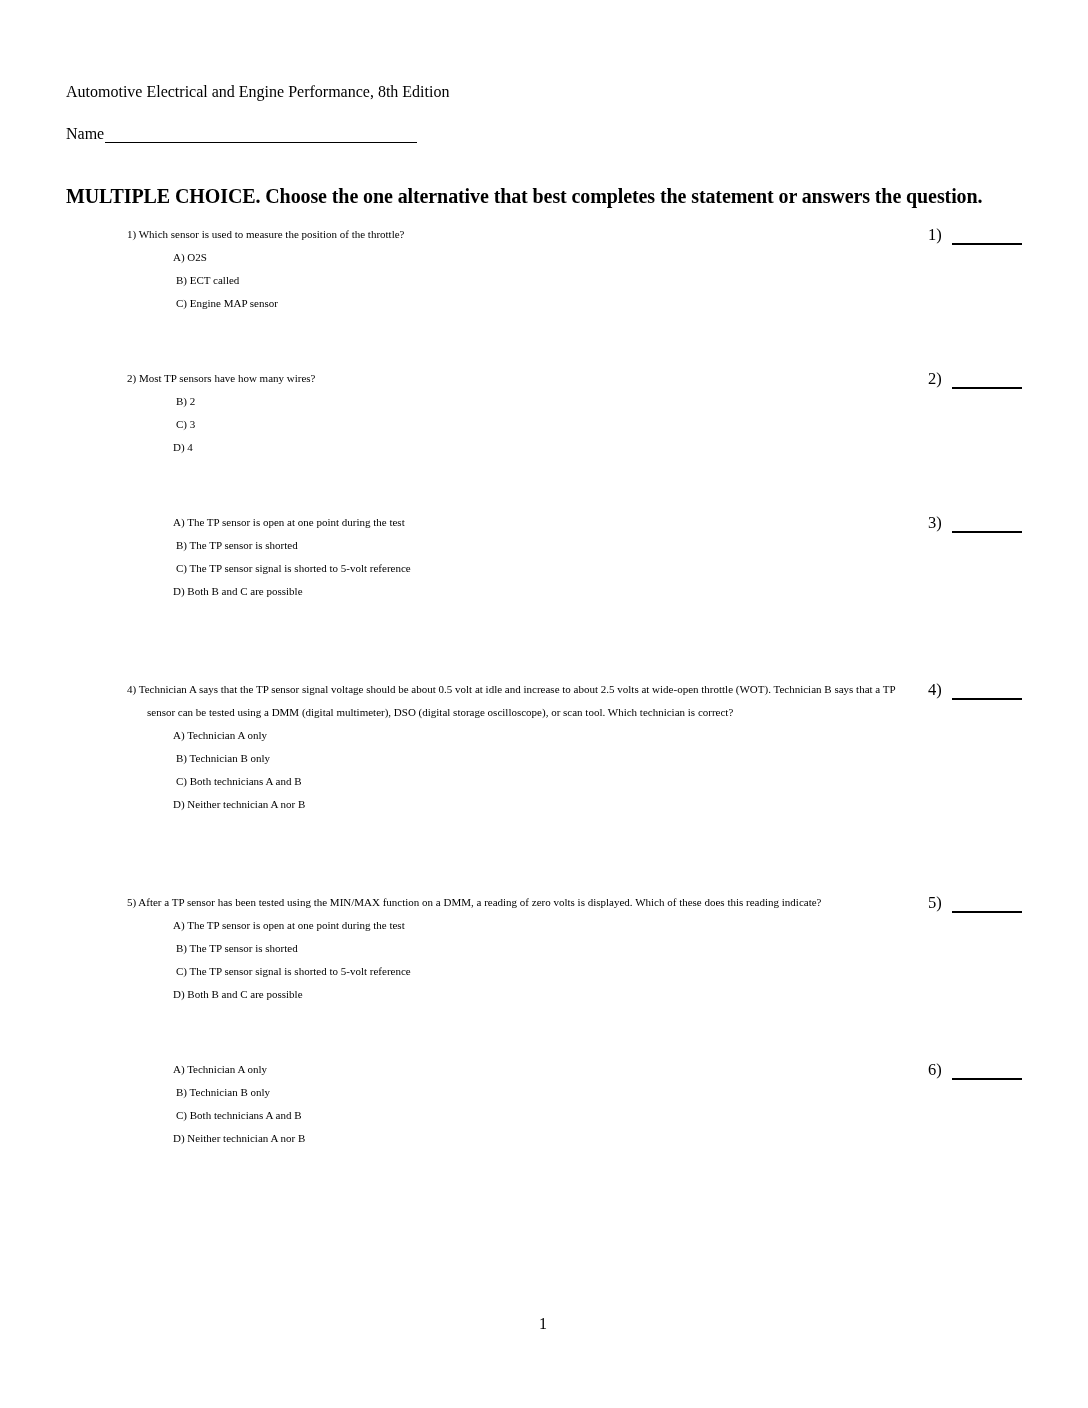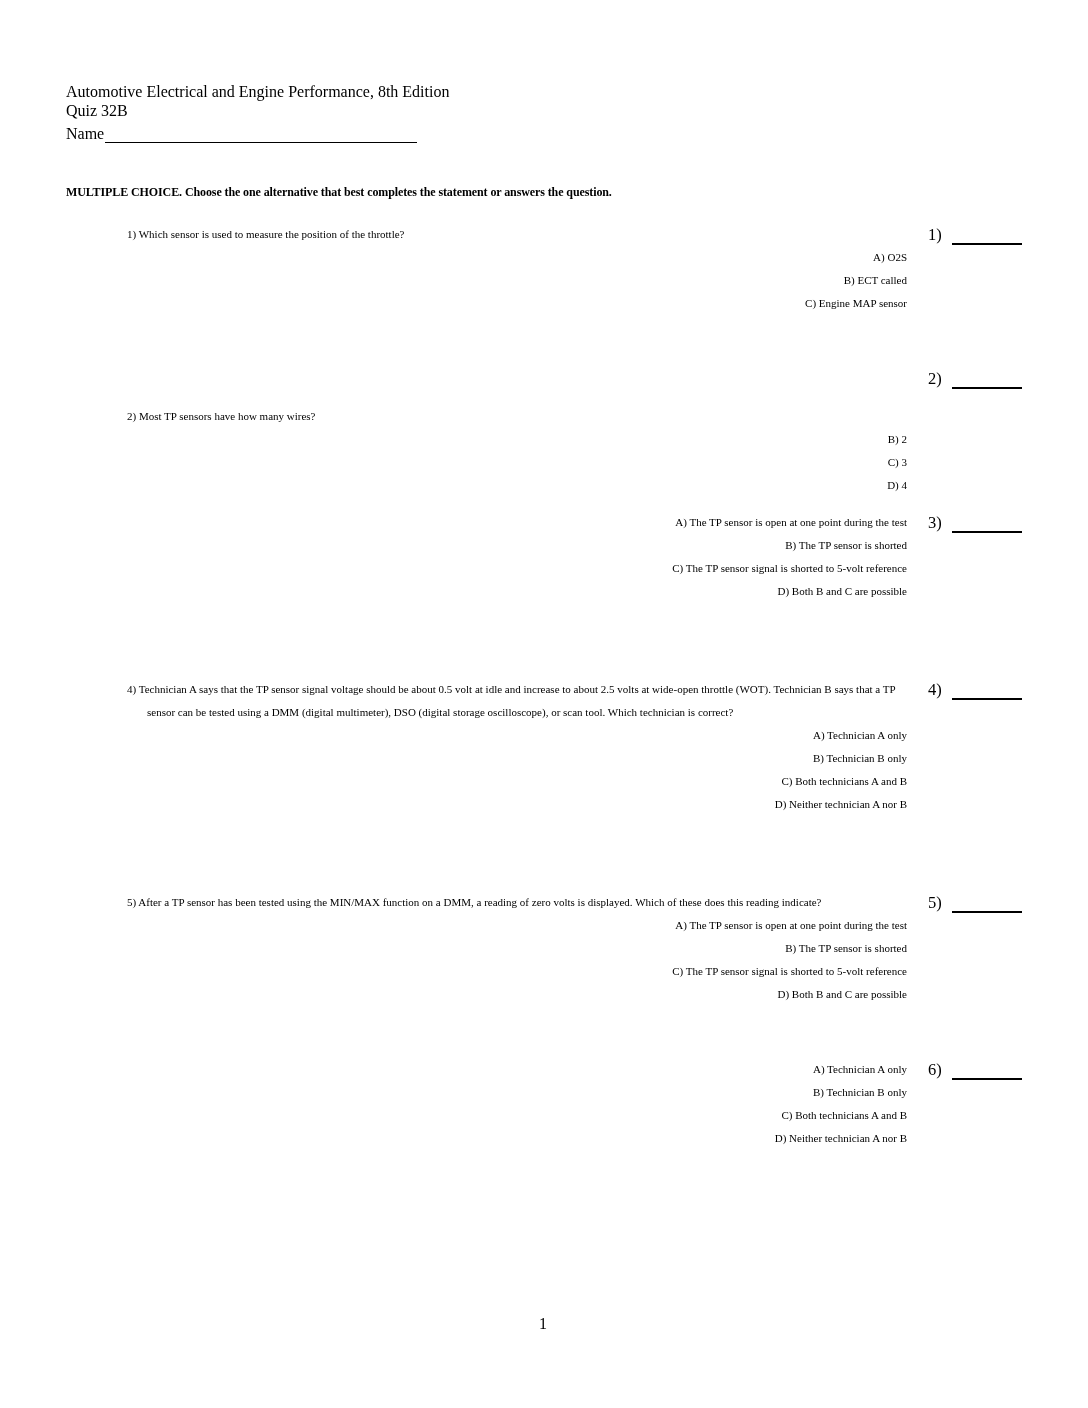--- a/index.html
+++ b/index.html
@@ -6,37 +6,36 @@
   body {
     width: 1088px; height: 1408px; position: relative; overflow: hidden;
     font-family: "Liberation Serif", "DejaVu Serif", serif;
     color: #000;
   }
   .header { position: absolute; left: 66px; top: 66px; font-size: 16px; line-height: 19px; margin-top: 16px; }
   .name-row { position: absolute; left: 66px; top: 125px; font-size: 16px; display: flex; align-items: flex-end; }
   .name-line { display: inline-block; width: 312px; border-bottom: 1px solid #000; height: 17px; margin-left: 1px; }
   .instructions {
     position: absolute; left: 66px; top: 185px;
-    font-size: 12px; font-weight: bold; letter-spacing: -0.1px;
+    font-size: 20px; font-weight: bold; letter-spacing: -0.1px;
   }
   .question { position: absolute; left: 127px; width: 780px; font-size: 11px; line-height: 23px; }
   .q-stem { padding-left: 20px; text-indent: -20px; }
   .choices { padding-left: 46px; }
-  .choice { white-space: nowrap; text-align: right; }
+  .choice { white-space: nowrap; }
   .choice.b, .choice.c { padding-left: 3px; }
   .answer-slot { position: absolute; left: 928px; font-size: 16.5px; display: flex; align-items: flex-end; }
   .answer-line { display: inline-block; width: 70px; border-bottom: 2px solid #000; height: 14px; margin-left: 10px; }
   .page-number { position: absolute; left: 539px; top: 1315px; font-size: 16px; }
 </style>
 </head>
 <body>
 
 <div class="header">
   <div>Automotive Electrical and Engine Performance, 8th Edition</div>
-  <div>Quiz 32B</div>
 </div>
 
 <div class="name-row">
   <span>Name</span>
   <span class="name-line"></span>
 </div>
 
 <div class="instructions">MULTIPLE CHOICE.  Choose the one alternative that best completes the statement or answers the question.</div>
 
 <div class="question" style="top:223px;">
@@ -45,21 +44,21 @@
     <div class="choice a">A) O2S</div>
     <div class="choice b">B) ECT called</div>
     <div class="choice c">C) Engine MAP sensor</div>
   </div>
 </div>
 <div class="answer-slot" style="top:225px;">
   <span>1)</span>
   <span class="answer-line"></span>
 </div>
 
-<div class="question" style="top:367px;margin-top:38px;">
+<div class="question" style="top:367px;">
   <div class="q-stem">2) Most TP sensors have how many wires?</div>
   <div class="choices">
     <div class="choice b">B) 2</div>
     <div class="choice c">C) 3</div>
     <div class="choice d">D) 4</div>
   </div>
 </div>
 <div class="answer-slot" style="top:369px;">
   <span>2)</span>
   <span class="answer-line"></span>

